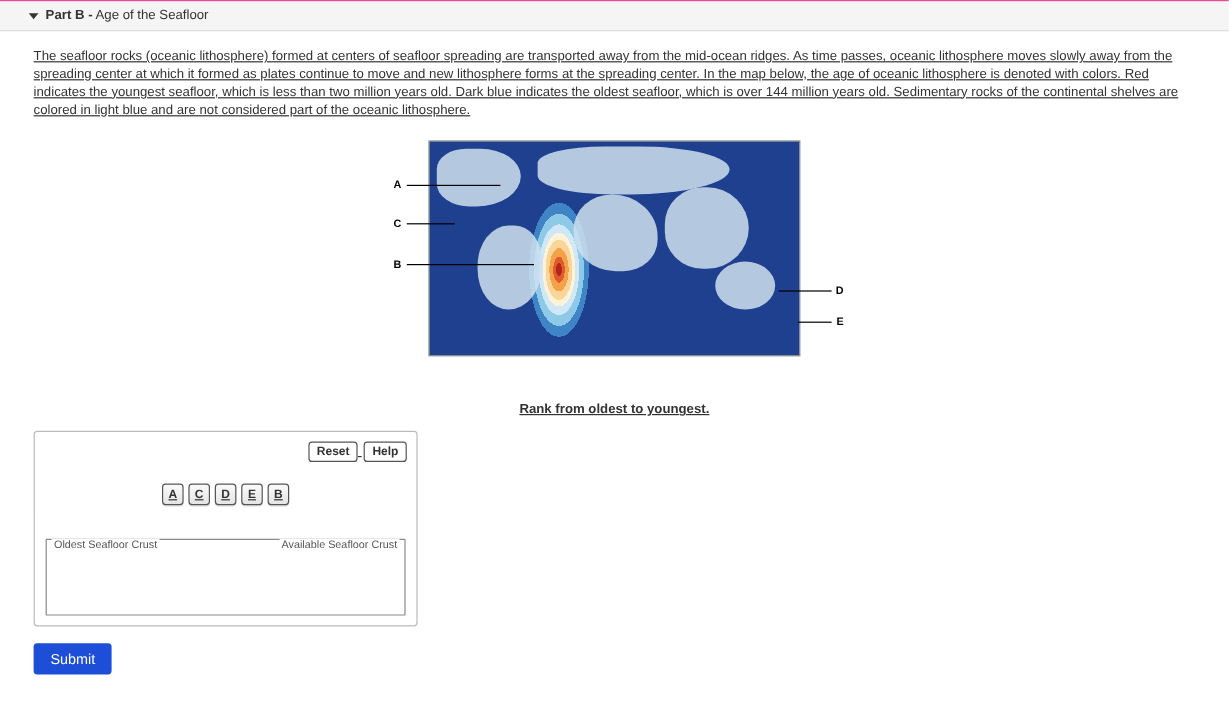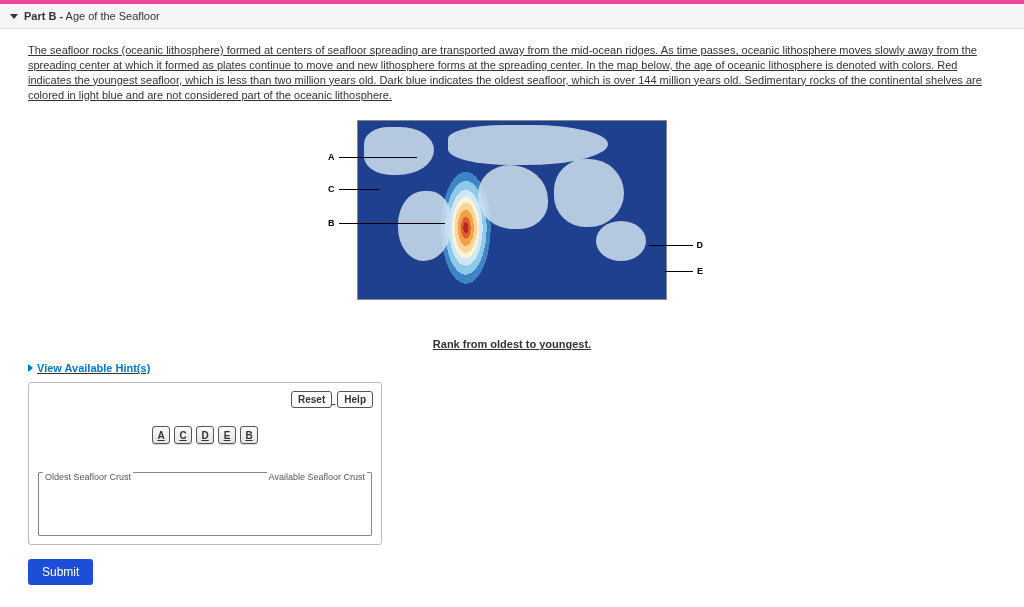--- a/index.html
+++ b/index.html
@@ -5,23 +5,23 @@
   * { box-sizing: border-box; }
   body {
     margin: 0;
     font-family: Arial, Helvetica, sans-serif;
     font-size: 11px;
     color: #333;
     background: #fff;
   }
   .part-header {
     background: #f5f5f5;
-    border-top: 4px solid #ec4899;
+    border-top: 1px solid #ec4899;
     border-bottom: 1px solid #ddd;
-    padding: 6px 10px;
+    padding: 6px 24px;
     display: flex;
     align-items: center;
     gap: 6px;
   }
   .caret-down {
     width: 0; height: 0;
     border-left: 4px solid transparent;
     border-right: 4px solid transparent;
     border-top: 5px solid #333;
   }
@@ -64,21 +64,21 @@
   .lbl .line { height:1px; background:#000; }
   .lbl.left .line { margin-left:4px; }
   .lbl.right .line { margin-right:4px; }
 
   .rank-instr { font-weight: bold; margin-bottom: 12px; text-align: center; }
   .hints-toggle { color:#0077cc; font-size:11px; margin-bottom:8px; display:flex; align-items:center; gap:4px; cursor:pointer; font-weight:bold;}
   .hints-toggle .tri {
     width:0;height:0;border-top:4px solid transparent;border-bottom:4px solid transparent;border-left:5px solid #0077cc;
   }
   .rank-panel {
-    width: 354px;
+    width: 320px;
     border:1px solid #bbb;
     border-radius:3px;
     padding:8px;
     background:#fff;
   }
   .panel-buttons { text-align:right; margin-bottom:18px; }
   .small-btn {
     display:inline-block;
     background:#fff;
     border:1px solid #555;
@@ -164,24 +164,20 @@
       </div>
       <div class="lbl right" style="right:-10px; top:154px; flex-direction:row-reverse;">
         <span>E</span>
           <span class="line" style="width:28px;"></span>
       </div>
     </div>
   </div>
 
   <div class="rank-instr">Rank from oldest to youngest.</div>
 
-  <div class="hints-toggle">
-    <span class="tri"></span>
-    <span>View Available Hint(s)</span>
-  </div>
 
   <div class="rank-panel">
     <div class="panel-buttons">
       <span class="small-btn">Reset</span>
       <span class="small-btn">Help</span>
     </div>
     <div class="tiles">
       <div class="tile">A</div>
       <div class="tile">C</div>
       <div class="tile">D</div>

